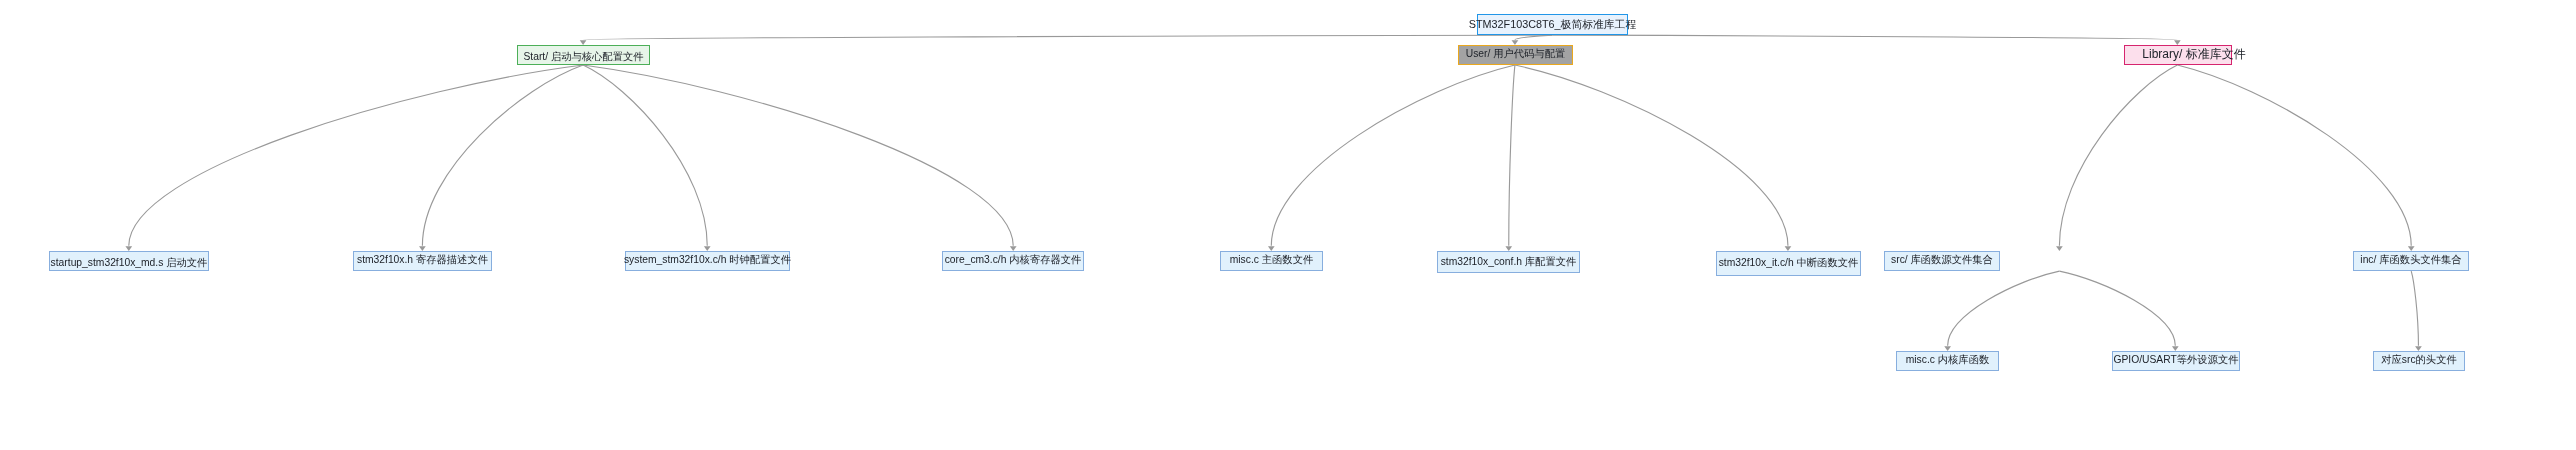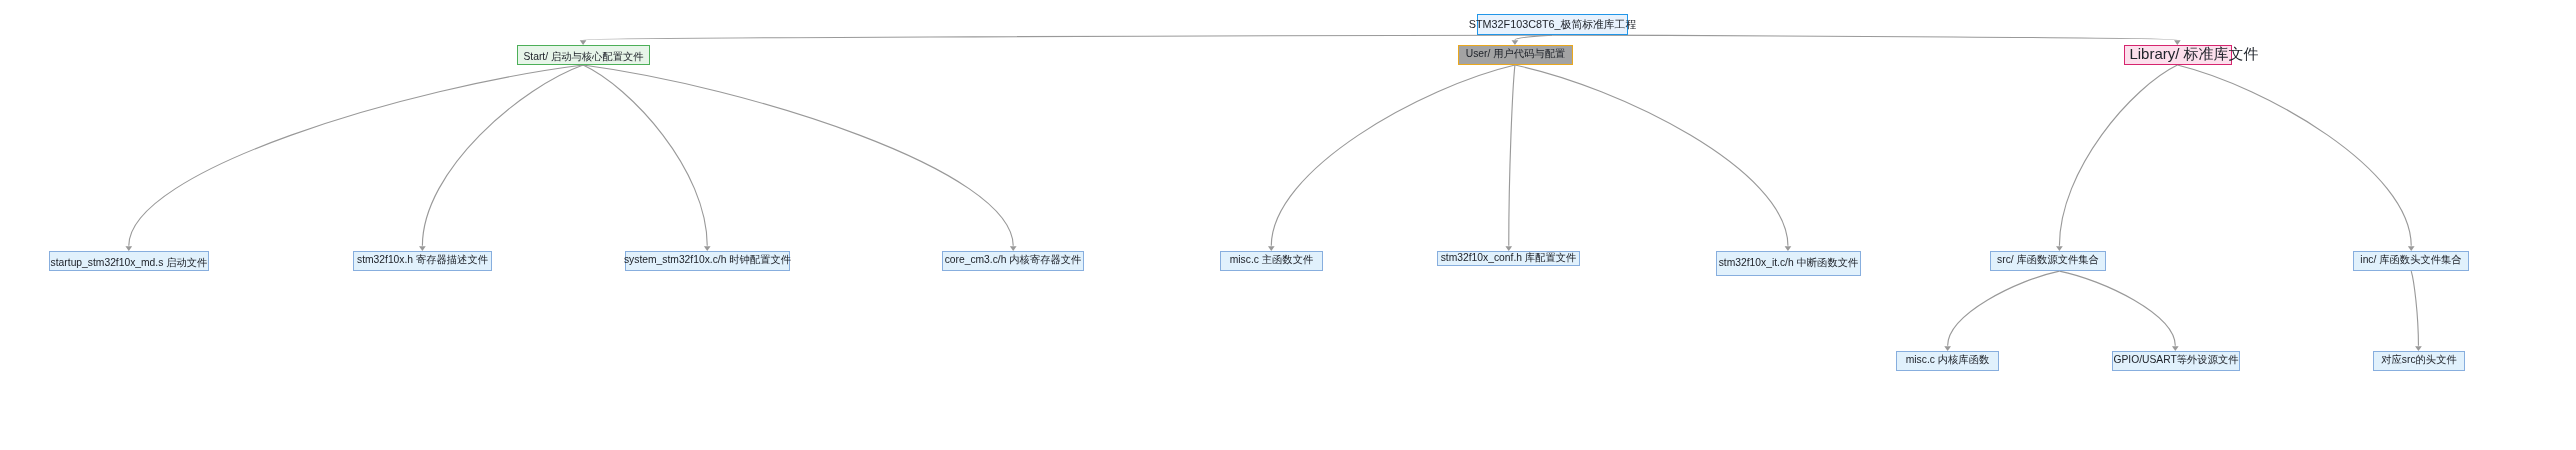--- a/index.html
+++ b/index.html
@@ -67,21 +67,21 @@
     background: #a3a3a3;
     border: 1.3px solid #eaa81e;
     color: #20242b;
     font-size: 10.3px;
   }
   
   .node.cat-pink {
     background: #fcdfec;
     border: 1.3px solid #d6246e;
     color: #20242b;
-    font-size: 15px;
+    font-size: 12px;
     padding-left: 32px;
   }
   
   .node.leaf {
     background: #e1f1fc;
     border: 0.9px solid #87aede;
     color: #20242b;
     font-size: 10.3px;
   }
 </style>
@@ -142,27 +142,27 @@
       </div>
       <div class="node leaf" style="left: 625px; top: 251px; width: 165px; height: 19.6px;">
         <span class="node-label">system_stm32f10x.c/h 时钟配置文件</span>
       </div>
       <div class="node leaf" style="left: 942px; top: 251px; width: 142px; height: 19.6px;">
         <span class="node-label">core_cm3.c/h 内核寄存器文件</span>
       </div>
       <div class="node leaf" style="left: 1220px; top: 251px; width: 103px; height: 19.6px;">
         <span class="node-label">misc.c 主函数文件</span>
       </div>
-      <div class="node leaf" style="left: 1437px; top: 251px; width: 143px; height: 15px; text-align: center;">
+      <div class="node leaf" style="left: 1437px; top: 251px; width: 143px; height: 22px; text-align: center;">
         <span class="node-label">stm32f10x_conf.h 库配置文件</span>
       </div>
       <div class="node leaf" style="left: 1716px; top: 251px; width: 145px; height: 25px;">
         <span class="node-label">stm32f10x_it.c/h 中断函数文件</span>
       </div>
-      <div class="node leaf" style="left: 1990px; top: 251px; width: 116px; height: 19.6px;">
+      <div class="node leaf" style="left: 1884px; top: 251px; width: 116px; height: 19.6px;">
         <span class="node-label">src/ 库函数源文件集合</span>
       </div>
       <div class="node leaf" style="left: 2353px; top: 251px; width: 116px; height: 19.6px;">
         <span class="node-label">inc/ 库函数头文件集合</span>
       </div>
       <div class="node leaf" style="left: 1896px; top: 351px; width: 103px; height: 19.6px;">
         <span class="node-label">misc.c 内核库函数</span>
       </div>
       <div class="node leaf" style="left: 2112px; top: 351px; width: 128px; height: 19.6px;">
         <span class="node-label">GPIO/USART等外设源文件</span>

